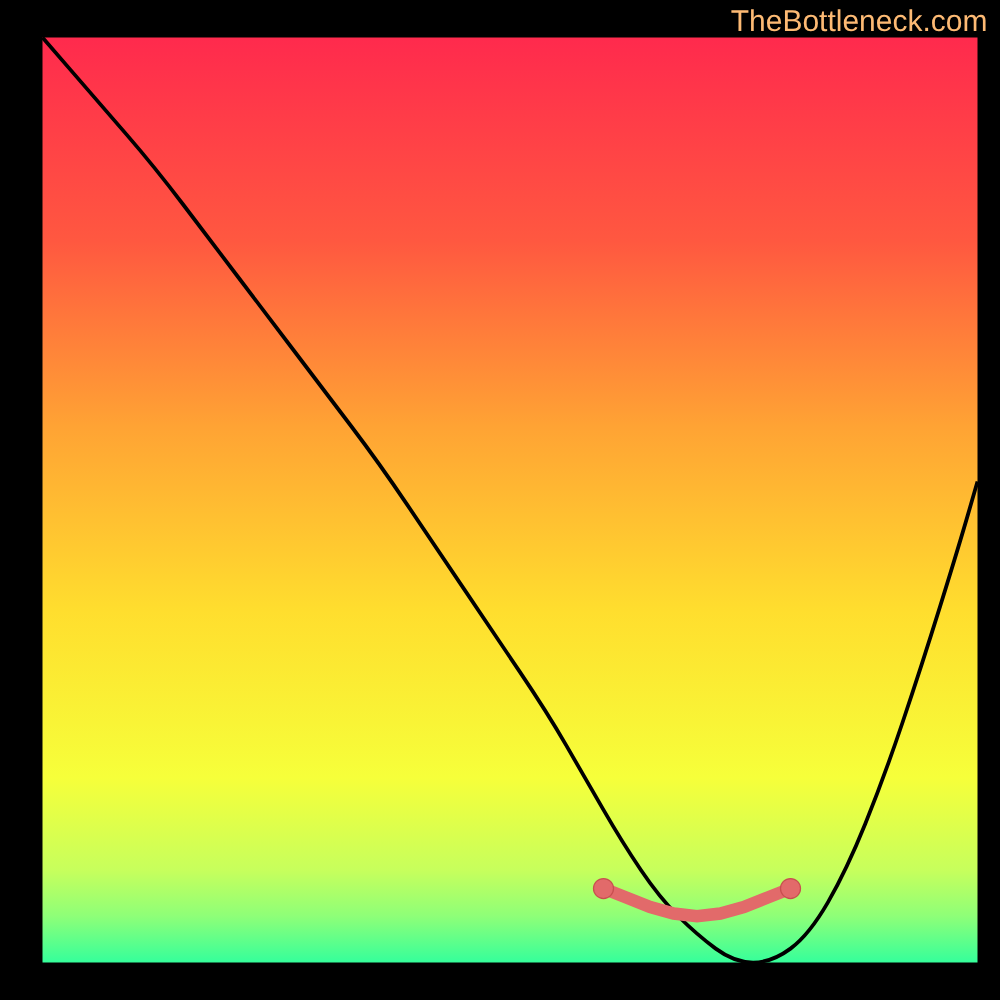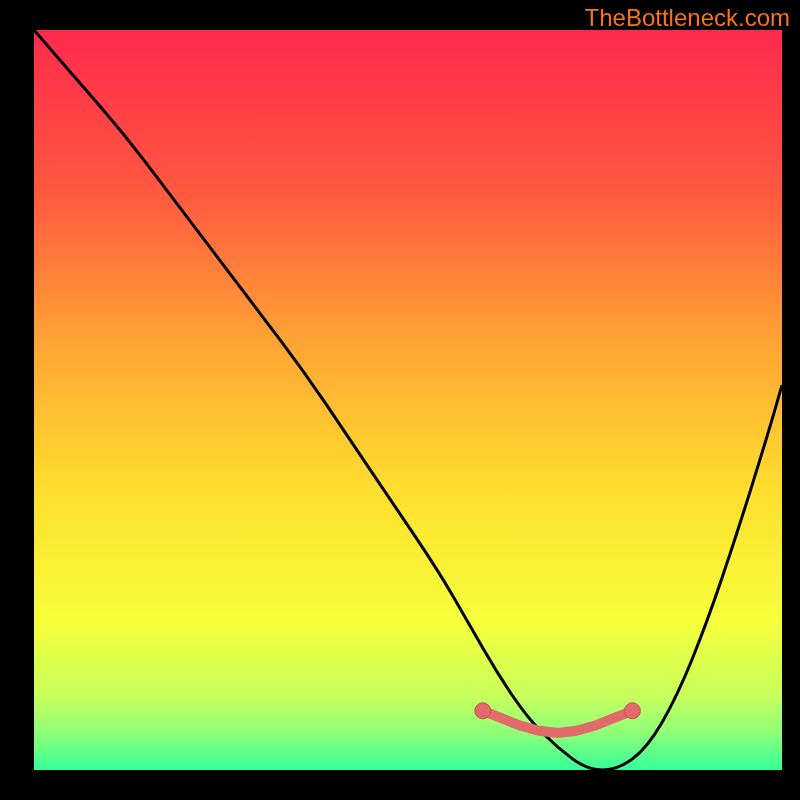--- a/index.html
+++ b/index.html
@@ -13,21 +13,21 @@
   }
   .wrap {
     position: relative;
     width: 800px;
     height: 800px;
   }
   .watermark {
     position: absolute;
     top: 4px;
     right: 10px;
-    color: #f97316;
+    color: #fdba74;
     font-size: 24px;
     font-weight: 500;
     z-index: 30;
   }
   svg {
     display: block;
   }
 </style>
 </head>
 <body>

